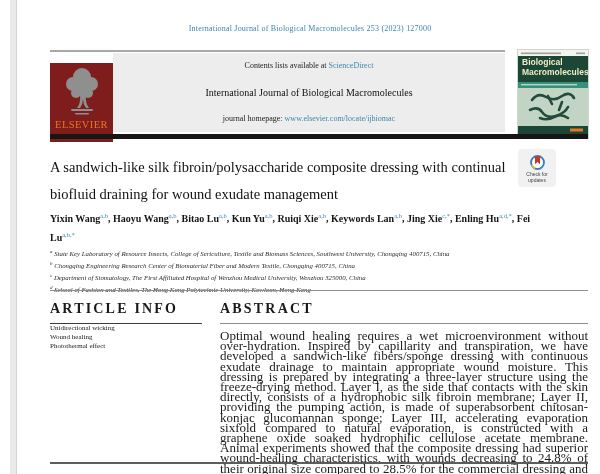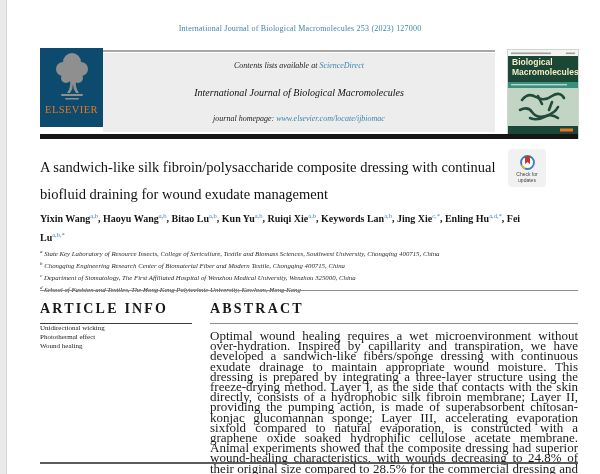--- a/index.html
+++ b/index.html
@@ -1,30 +1,30 @@
 <!DOCTYPE html>
 <html><head>
 <meta charset="utf-8">
 <style>
   * { margin:0; padding:0; box-sizing:border-box; }
   html,body { width:600px; height:474px; background:#ffffff; overflow:hidden; }
   body { font-family:"Liberation Serif","DejaVu Serif",serif; color:#1a1a1a; position:relative; }
-  .page { position:absolute; inset:0; background:#fff; }
+  .page { position:absolute; inset:0; background:#fff;margin-left:10px; }
 
   .edge-strip { position:absolute; left:0; top:0; width:7px; height:474px; background:#eaeaea; border-right:1px solid #d5d5d5; }
 
   .citation { position:absolute; left:0; top:24px; width:600px; text-align:center; font-size:8px; color:#3d85ad; letter-spacing:.2px; }
 
   .top-rule { position:absolute; left:40px; top:50px; width:455px; height:2px; background:#a8a8a8; }
 
-  .logo-box { position:absolute; left:40px; top:48px; width:63px; height:79px; background:#0c4a6e; text-align:center; }
+  .logo-box { position:absolute; left:40px; top:63px; width:63px; height:79px; background:#7f1d1d; text-align:center; }
   .logo-box svg { display:block; margin:2px auto 0; }
   .elsevier-word { font-size:10.5px; color:#e87722; letter-spacing:.4px; font-weight:400; margin-top:-2px; }
 
-  .header-box { position:absolute; left:103px; top:53px; width:392px; height:79px; background:#ededed; display:flex; flex-direction:column; align-items:center; justify-content:space-between; padding:8px 4px 9px;font-style:italic; }
+  .header-box { position:absolute; left:103px; top:53px; width:392px; height:79px; background:#ededed; display:flex; flex-direction:column; align-items:center; justify-content:space-between; padding:8px 4px 9px; }
   .contents-line, .homepage-line { font-size:8px; color:#222; }
   .link { color:#3d85ad; text-decoration:none; cursor:pointer; }
   .journal-title { font-size:10px; color:#111; }
 
   .cover { position:absolute; left:508px; top:50px; width:70px; height:88px; box-shadow:0 0 0 1px #cfd6d2; }
 
   .black-bar { position:absolute; left:40px; top:134px; width:538px; height:5px; background:#161616; }
 
   .badge { position:absolute; left:508px; top:149px; width:38px; height:38px; background:#f1f1f1; border-radius:4px; display:flex; flex-direction:column; align-items:center; justify-content:center; cursor:pointer; }
   .badge-text { font-family:"Liberation Sans","DejaVu Sans",sans-serif; font-size:5px; color:#444; line-height:6px; text-align:center; }
@@ -156,23 +156,23 @@
   </div>
 
   <div class="mid-rule"></div>
 
   <div class="info-col">
     <div class="sec-head">ARTICLE INFO</div>
     <div class="sec-rule"></div>
 
       <div class="kw">Unidirectional wicking</div>
 
+      <div class="kw">Wound healing</div>
+
       <div class="kw">Photothermal effect</div>
-
-      <div class="kw">Wound healing</div>
 
   </div>
 
   <div class="abs-col">
     <div class="sec-head">ABSTRACT</div>
     <div class="sec-rule"></div>
     <div class="abstract-text">Optimal wound healing requires a wet microenvironment without over-hydration. Inspired by capillarity and transpiration, we have developed a sandwich-like fibers/sponge dressing with continuous exudate drainage to maintain appropriate wound moisture. This dressing is prepared by integrating a three-layer structure using the freeze-drying method. Layer I, as the side that contacts with the skin directly, consists of a hydrophobic silk fibroin membrane; Layer II, providing the pumping action, is made of superabsorbent chitosan-konjac glucomannan sponge; Layer III, accelerating evaporation sixfold compared to natural evaporation, is constructed with a graphene oxide soaked hydrophilic cellulose acetate membrane. Animal experiments showed that the composite dressing had superior wound-healing characteristics, with wounds decreasing to 24.8% of their original size compared to 28.5% for the commercial dressing and 43.2% for the control. The enhanced wound healing can be ascribed to the hierarchical porous structure serves as the fluid-driving factor in this effort; the hydrophilicity of a membrane composed of silk fibroin nanofibers is adjustable to regulate fluid-transporting capacity; and the photothermal effect of graphene oxide guarantees exudates that have migrated to the top layer to evaporate continuously. These findings indicate the unidirectional wicking dressing has the potential to become the next generation of clinical dressings.</div>
   </div>
 
   <div class="bottom-rule"></div>

